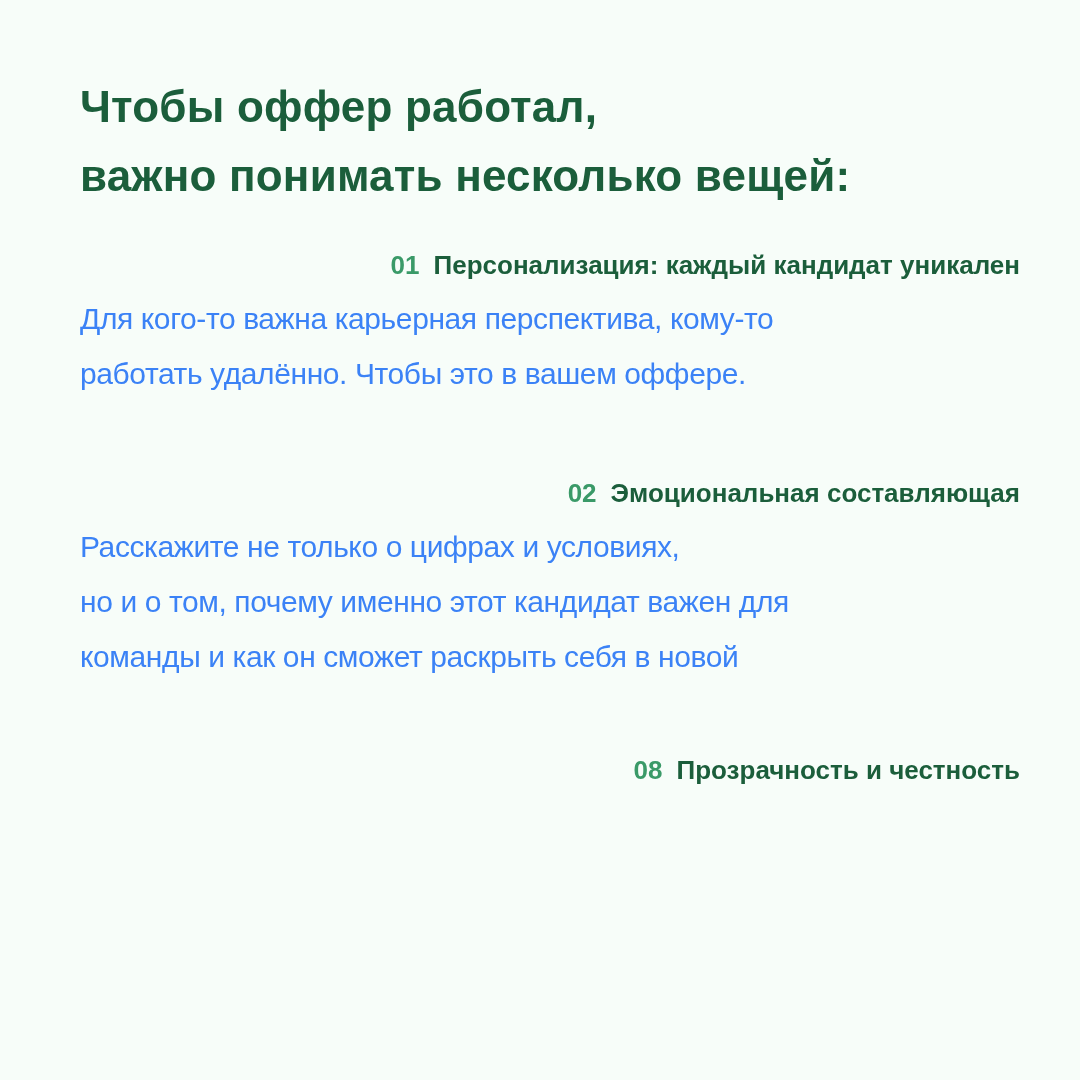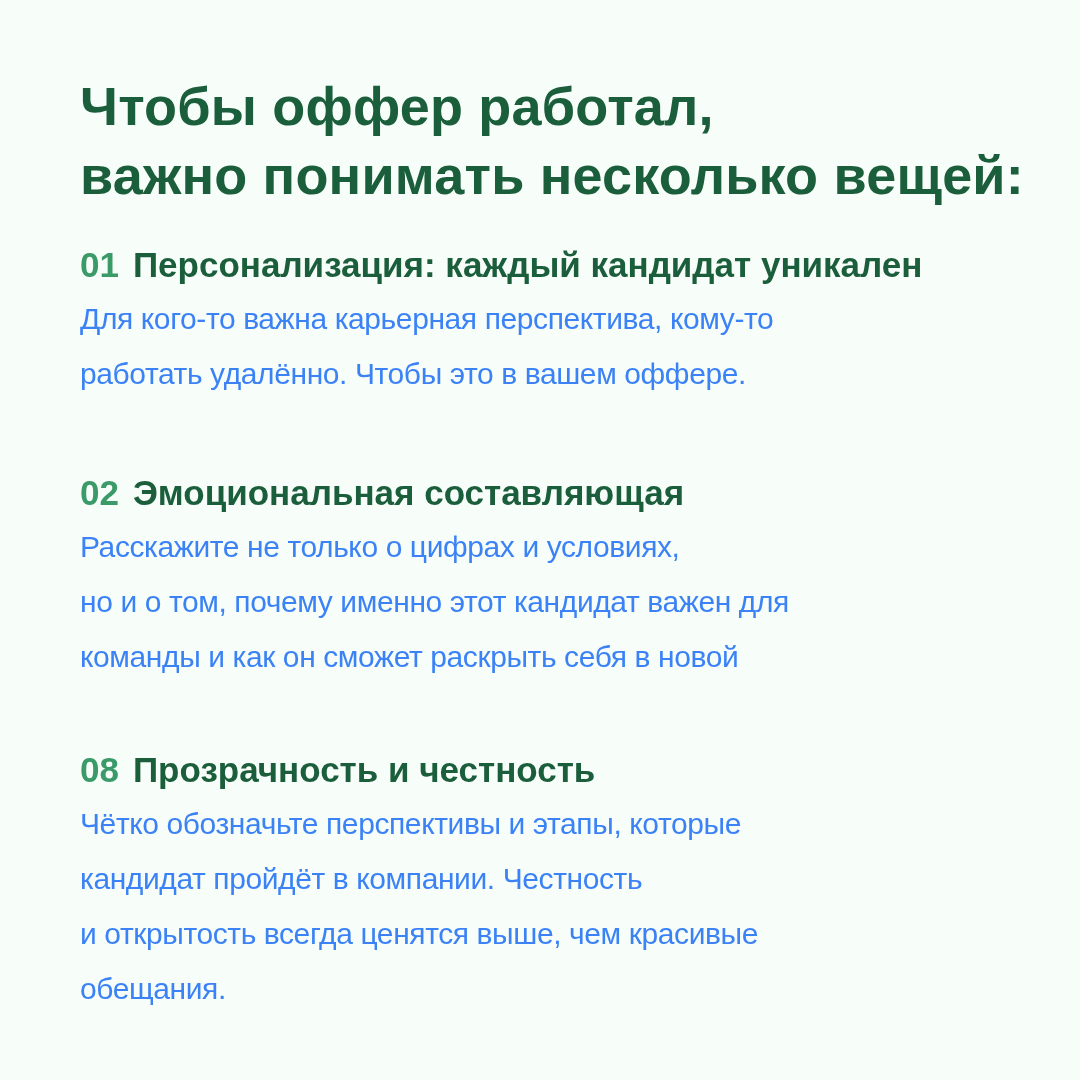--- a/index.html
+++ b/index.html
@@ -12,38 +12,39 @@
       background: #F7FDF9;
       font-family: "Liberation Sans", "DejaVu Sans", sans-serif;
       position: relative;
       overflow: hidden;
     }
     .title {
       position: absolute;
       left: 80px;
       top: 72px;
       margin: 0;
-      font-size: 54px;
+      font-size: 44px;
       font-weight: bold;
       line-height: 69px;
       color: #1B5E3B;
       letter-spacing: 0.2px;
     }
     .title span { display: block; white-space: nowrap; }
     .section {
       position: absolute;
       left: 80px;
       right: 60px;
     }
     .sec-head {
-      font-size: 35px;
+      font-size: 26px;
       font-weight: bold;
       line-height: 40px;
       white-space: nowrap;
       margin: 0;
+      text-align: right;
     }
     .sec-num {
       color: #3A9A68;
       font-weight: normal;
       margin-right: 14px;
       font-weight: 600;
     }
     .sec-title {
       color: #1B5E3B;
     }
@@ -85,19 +86,13 @@
     <span>Расскажите не только о цифрах и условиях,</span>
     <span>но и о том, почему именно этот кандидат важен для</span>
     <span>команды и как он сможет раскрыть себя в новой</span>
   </p>
 </div>
 
 <div class="section" id="s3">
   <h2 class="sec-head">
     <span class="sec-num">08</span><span class="sec-title">Прозрачность и честность</span>
   </h2>
-  <p class="sec-body">
-    <span>Чётко обозначьте перспективы и этапы, которые</span>
-    <span>кандидат пройдёт в компании. Честность</span>
-    <span>и открытость всегда ценятся выше, чем красивые</span>
-    <span>обещания.</span>
-  </p>
 </div>
 
 </body></html>

